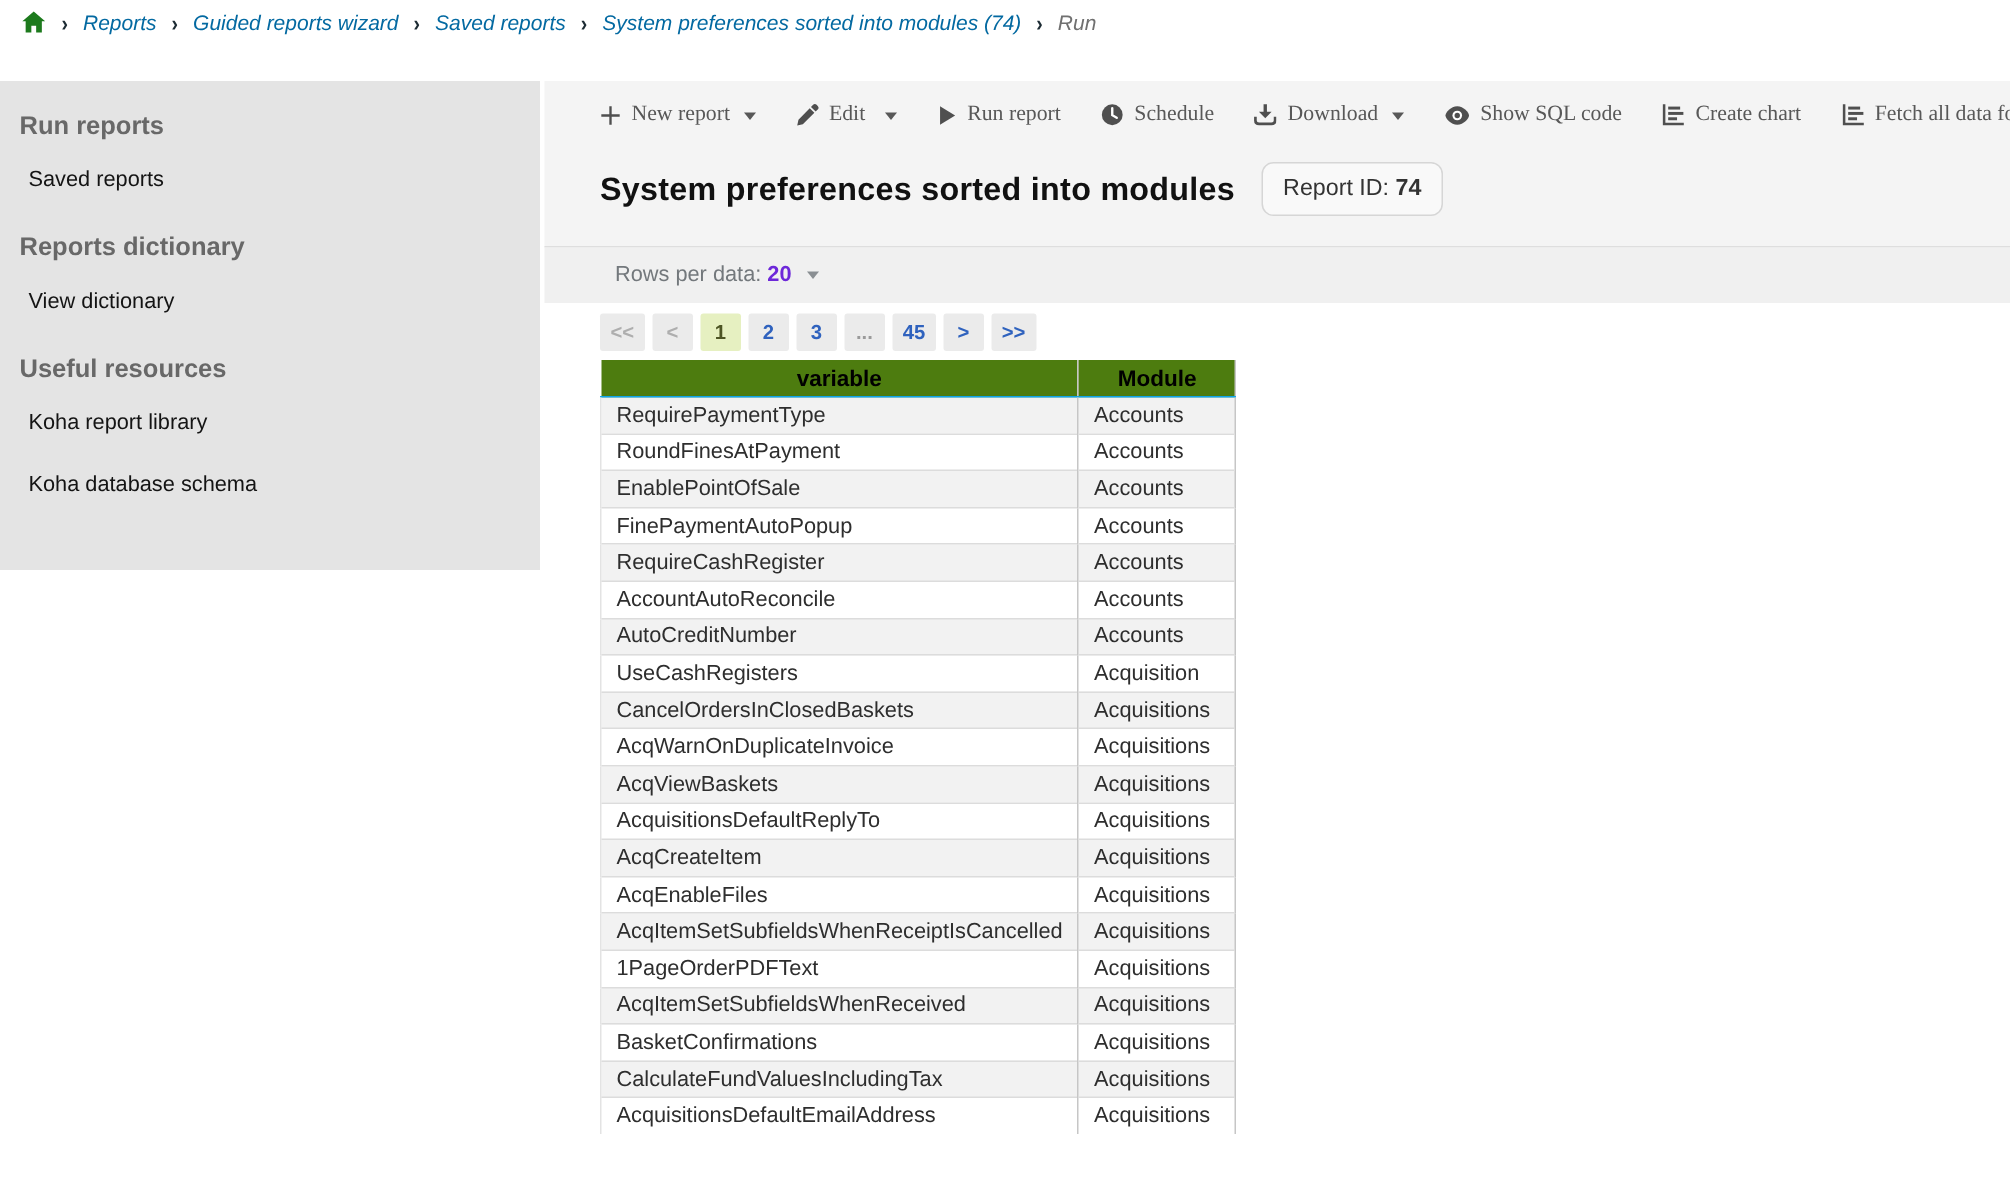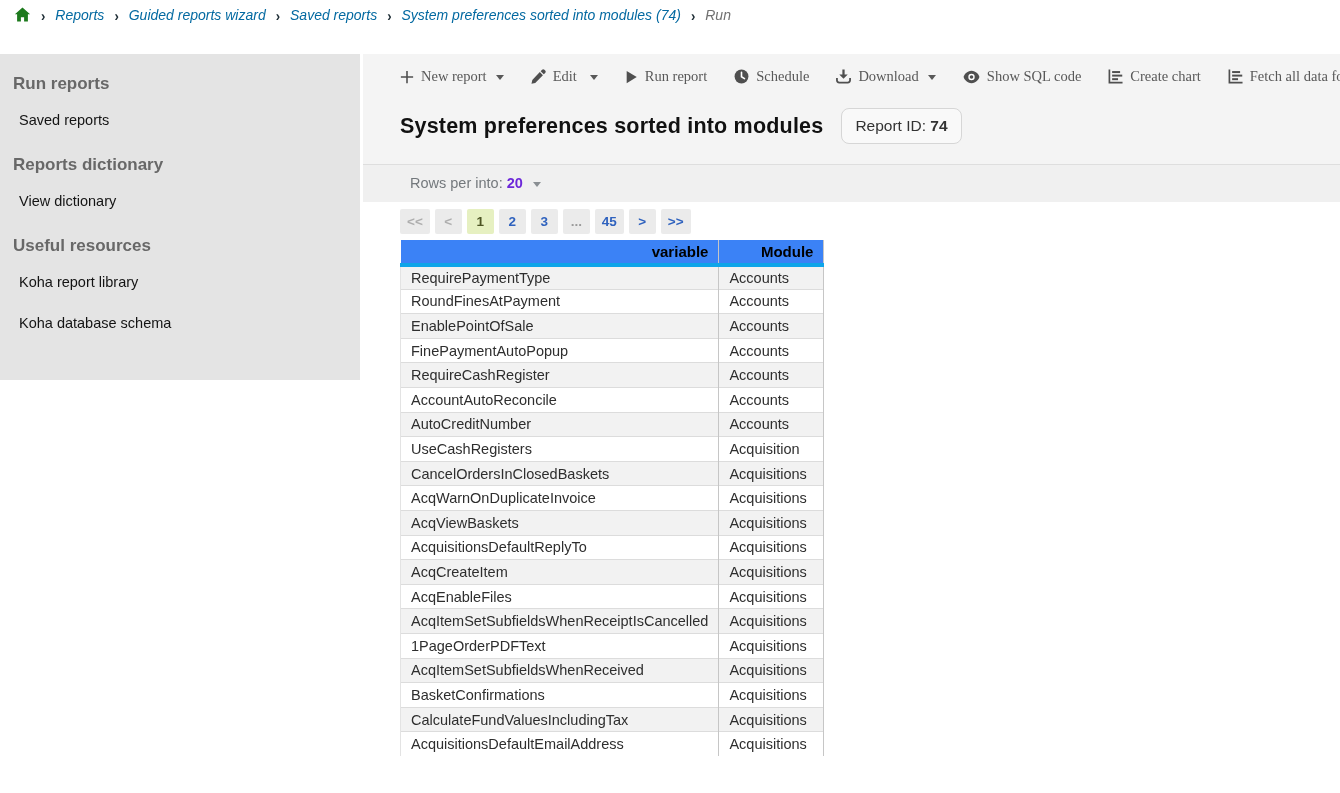--- a/index.html
+++ b/index.html
@@ -45,21 +45,21 @@
   .pg-btn { display:inline-flex; align-items:center; justify-content:center; min-width:27px; height:25px; padding:0 7px;
             background:#ebebeb; border-radius:2px; font-size:13.5px; font-weight:bold; cursor:pointer; user-select:none; }
   .pg-btn.link { color:#2f62be; }
   .pg-btn.disabled { color:#aeaeae; cursor:default; }
   .pg-btn.active { background:#e6f0c1; color:#4d5524; cursor:default; }
   .pg-btn.gap { color:#9a9a9a; cursor:default; }
 
   
   table.report { border-collapse:collapse; margin-left:37px; table-layout:fixed; }
   table.report th, table.report td { font-size:14.5px; padding:2.5px 10px; height:24.6px; }
-  table.report th { font-weight:bold; color:#000; text-align:right; font-size:15px; background:#3b82f6; border-bottom:4px solid #0ea5e9; }
+  table.report th { font-weight:bold; color:#000; text-align:center; font-size:15px; background:#4d7c0f; border-bottom:1px solid #0ea5e9; }
   table.report td { color:#2e2e2e; text-align:left; border-top:1px solid #dcdcdc; }
   table.report tr:first-child td { border-top:none; }
   col.c-var { width:315px; }
   col.c-mod { width:105px; }
   table.report th + th, table.report td + td { border-left:1px solid #c6c6c6; }
   table.report td:last-child, table.report th:last-child { border-right:1px solid #c6c6c6; }
   table.report td:first-child { border-left:1px solid #e3e3e3; }
   table.report tbody tr:nth-child(odd) td { background:#f2f2f2; }
 </style>
 </head>
@@ -174,21 +174,21 @@
         <h1 class="page-title">System preferences sorted into modules</h1>
         <span class="report-badge">
           <span>Report ID:</span>
           <b>74</b>
         </span>
       </div>
     </div>
 
 
     <div class="rows-bar">
-      <span>Rows per into:</span>
+      <span>Rows per data:</span>
       <b>20</b>
       <span class="rows-caret"></span>
     </div>
 
     <div class="pagination">
       <span class="pg-btn disabled">&lt;&lt;</span>
       <span class="pg-btn disabled">&lt;</span>
       <span class="pg-btn active">1</span>
       <span class="pg-btn link">2</span>
       <span class="pg-btn link">3</span>

